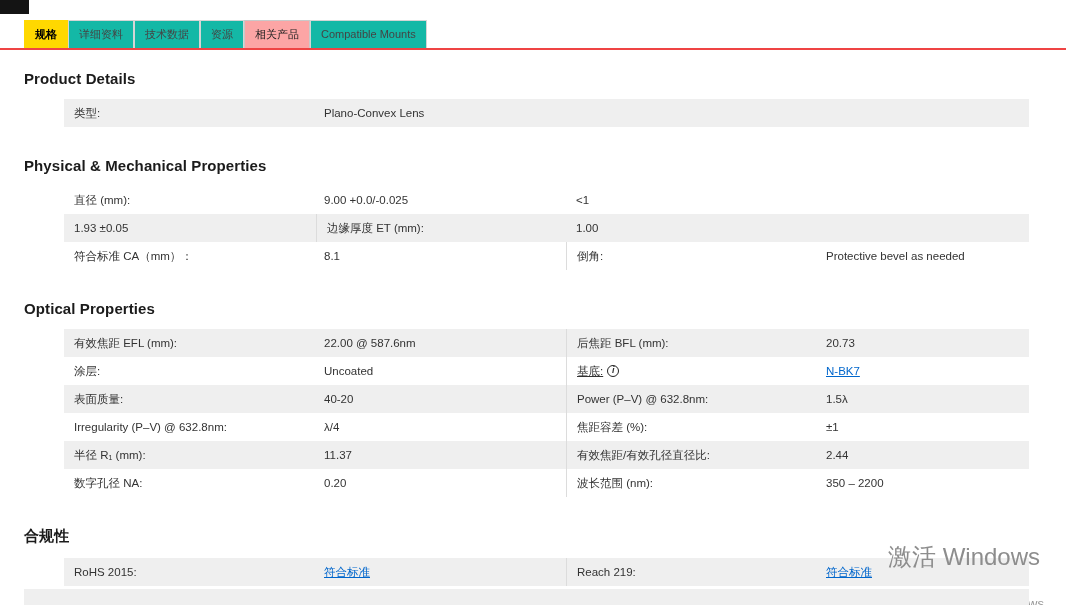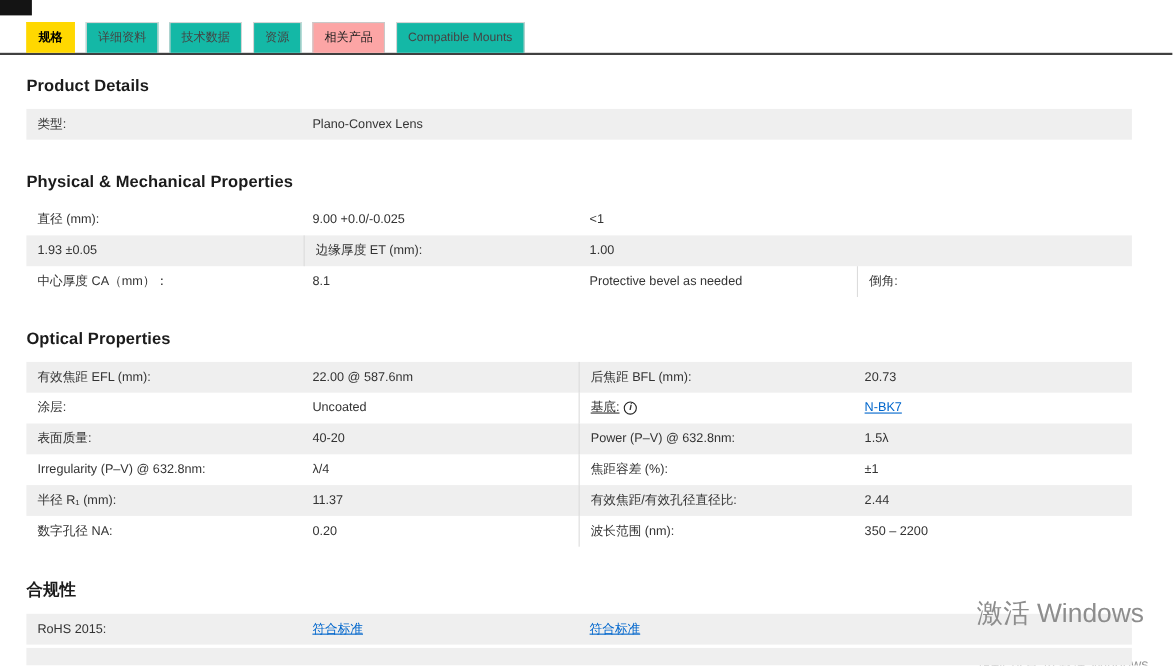--- a/index.html
+++ b/index.html
@@ -4,35 +4,35 @@
 <style>
   * { margin:0; padding:0; box-sizing:border-box; }
   html,body { width:1066px; height:605px; }
   body {
     position:relative; overflow:hidden; background:#ffffff;
     font-family:"Liberation Sans","DejaVu Sans",sans-serif; color:#333;
   }
   .corner-fragment { position:absolute; top:0; left:0; width:29px; height:14px; background:#141414; }
 
   
-  .tabbar { padding:20px 0 0 24px; border-bottom:2px solid #404040; display:flex; align-items:flex-end; gap:10px; }
+  .tabbar { padding:20px 0 0 24px; border-bottom:2px solid #ef4444; display:flex; align-items:flex-end; gap:0; }
   .tab {
     font-size:11px; line-height:1; padding:8px 10px; background:#14b8a6;
     border:1px solid #d5d5d5; border-bottom:none; color:#444; cursor:pointer; white-space:nowrap;
   }
   .tab.active { background:#ffd800; border-color:#ffd800; color:#000; font-weight:bold; }
   .tab.white { background:#fca5a5; border-color:#c9c9c9; color:#222; }
 
   
   .content { margin-left:24px; width:1005px; }
   h2.section { font-size:15px; font-weight:bold; color:#1b1b1b; margin:30px 0 12px; letter-spacing:.1px; }
   h2.first { margin-top:20px; }
 
   .tbl { width:100%; }
-  .row { display:flex; align-items:flex-end; min-height:28px; font-size:11.5px; }
+  .row { display:flex; align-items:flex-end; min-height:28px; font-size:11.5px;margin-left:40px; }
   .row.gray { background:#efefef; }
   .cell { padding:6px 8px 6px 10px; line-height:1.3; }
   .c1 { width:250px; }
   .c2 { width:252px; }
   .c3 { width:250px; }
   .c4 { flex:1; }
   .divided { border-left:1px solid #dcdcdc; align-self:stretch; display:flex; align-items:center; }
 
   .link { color:#0066cc; text-decoration:underline; cursor:pointer; }
   .lbl-link { text-decoration:underline; cursor:pointer; }
@@ -81,24 +81,24 @@
       <div class="cell c1">直径 (mm):</div>
       <div class="cell c2">9.00 +0.0/-0.025</div>
       <div class="cell c4">&lt;1</div>
     </div>
     <div class="row gray">
       <div class="cell c2">1.93 ±0.05</div>
       <div class="cell c3 divided">边缘厚度 ET (mm):</div>
       <div class="cell c4">1.00</div>
     </div>
     <div class="row">
-      <div class="cell c1">中心厚度 CA（mm）：</div>
+      <div class="cell c1">符合标准 CA（mm）：</div>
       <div class="cell c2">8.1</div>
+      <div class="cell c3 divided">倒角:</div>
       <div class="cell c4">Protective bevel as needed</div>
-      <div class="cell c3 divided">倒角:</div>
     </div>
   </div>
 
   <h2 class="section">Optical Properties</h2>
   <div class="tbl">
     <div class="row gray">
       <div class="cell c1">有效焦距 EFL (mm):</div>
       <div class="cell c2">22.00 @ 587.6nm</div>
       <div class="cell c3 divided">后焦距 BFL (mm):</div>
       <div class="cell c4">20.73</div>
@@ -140,20 +140,21 @@
     </div>
   </div>
 
   <h2 class="section">合规性</h2>
   <div class="tbl">
     <div class="row gray">
       <div class="cell c1">RoHS 2015:</div>
       <div class="cell c2">
         <span class="link">符合标准</span>
       </div>
+      <div class="cell c3 divided">Reach 219:</div>
       <div class="cell c4">
         <span class="link">符合标准</span>
       </div>
     </div>
     <div class="row">
       <div class="cell c1">Certificate of Conformance:</div>
       <div class="cell c2">
         
       </div>
 

